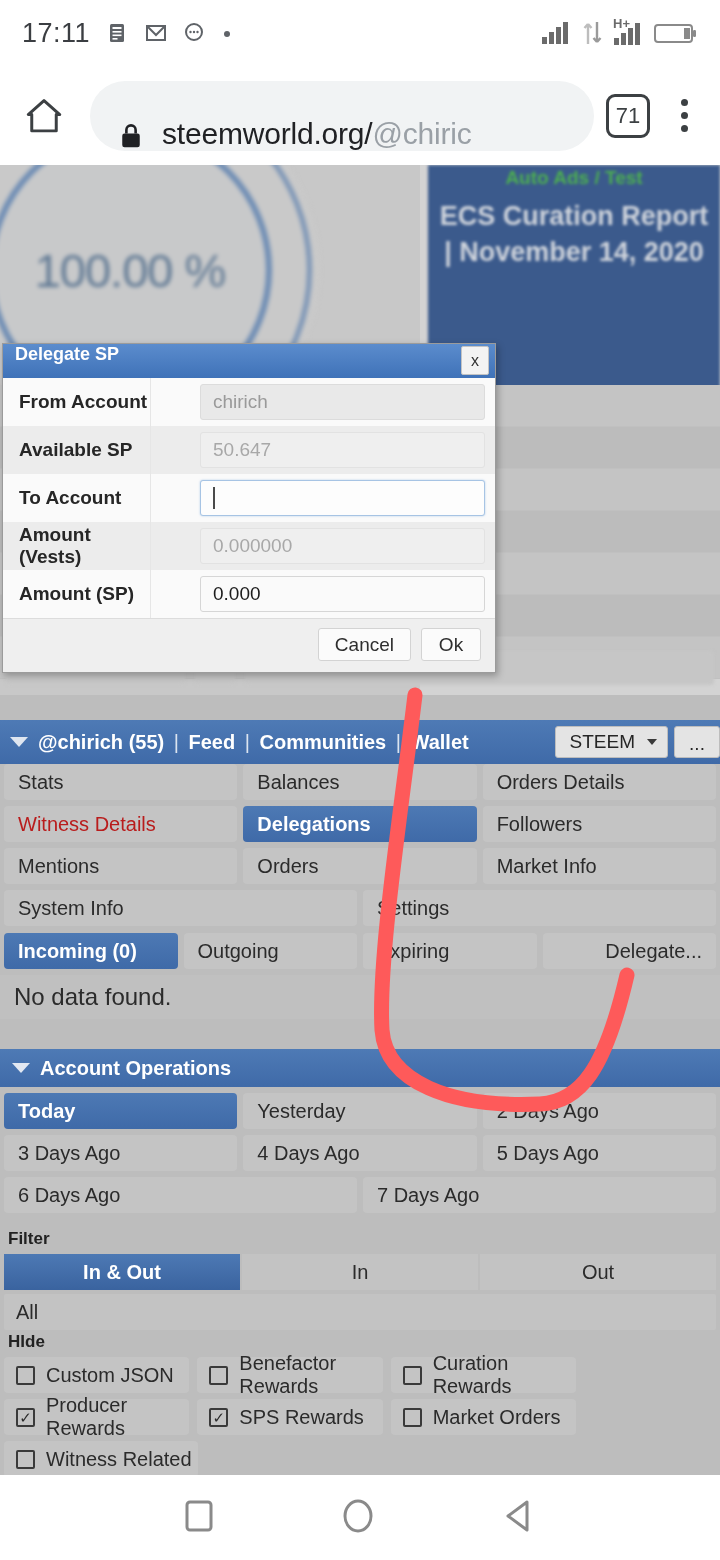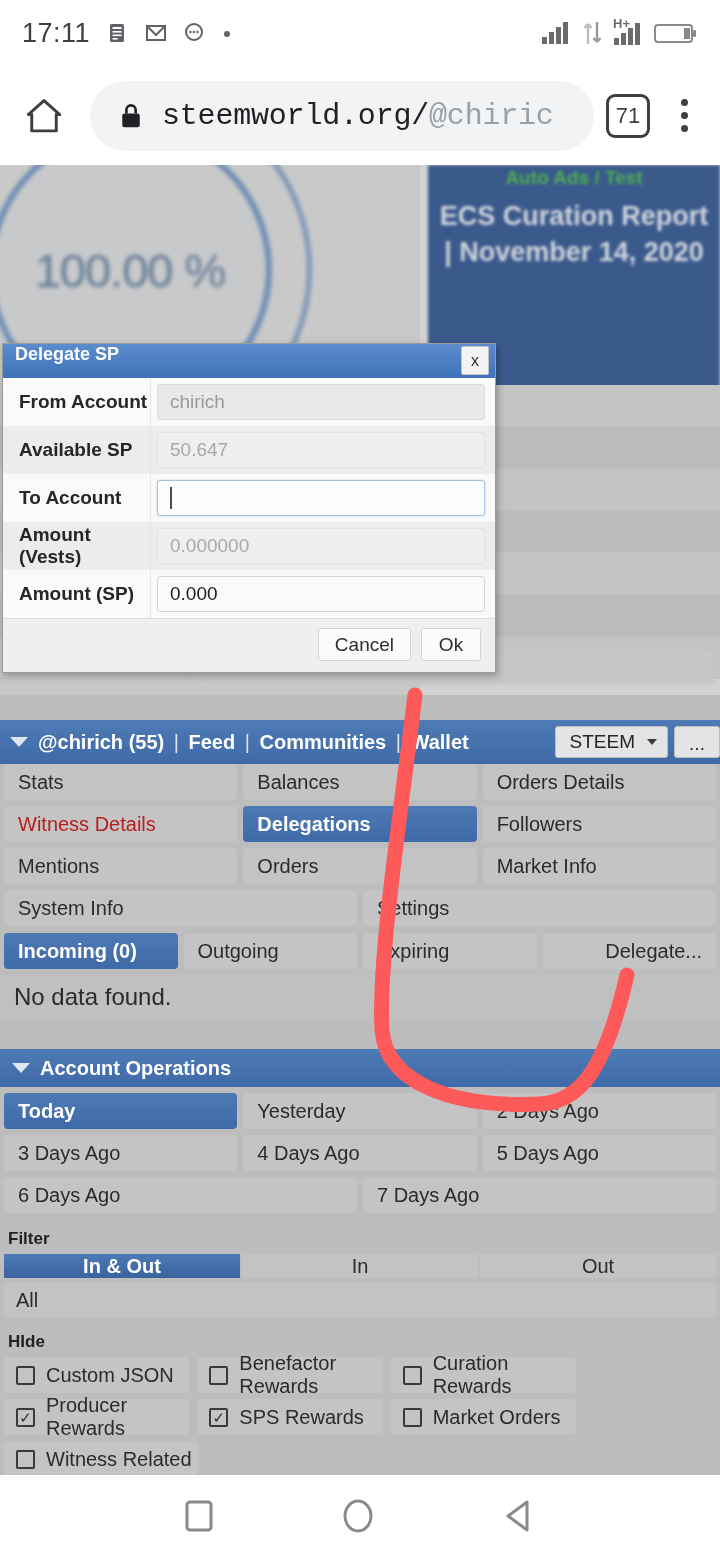--- a/index.html
+++ b/index.html
@@ -23,23 +23,22 @@
   .sb-ico { color: #5f6368; display: block; }
 
   
   .browserbar {
     position: absolute; top: 66px; left: 0; width: 720px; height: 99px;
     background: #ffffff; display: flex; align-items: center; padding: 0 16px;
   }
   .home-btn { width: 56px; height: 56px; display:flex; align-items:center; justify-content:center; }
   .omnibox {
     flex: 1; height: 70px; background: #f1f3f4; border-radius: 35px;
-    display: flex; align-items: center; padding: 0 28px; margin: 0 12px 0 18px;
+    display: flex; align-items: flex-end; padding: 0 28px; margin: 0 12px 0 18px;
     overflow: hidden;
-    font-family: Liberation Mono, monospace;
   }
   .lock-ico { flex: none; margin-right: 18px; }
   .url-text {
     font-size: 30px; color: #202124; white-space: nowrap;
     overflow: hidden; letter-spacing: -.2px;
   }
   .url-text .dim { color: #9aa0a6; }
   .tabcount {
     flex:none; width: 44px; height: 44px; border: 3px solid #3c4043; border-radius: 9px;
     display:flex; align-items:center; justify-content:center;
@@ -129,21 +128,21 @@
     display:flex; align-items:flex-start; padding-left:12px; position:relative;
   }
   .dlg-title-text { color:#ffffff; font-size:18px; font-weight:700; }
   .dlg-close {
     position:absolute; right:6px; top:2px; width:28px; height:29px;
     background:#f3f3f3; border:1px solid #c3c3c3; border-radius:2px;
     display:flex; align-items:center; justify-content:center;
     font-size:16px; color:#333;
   }
   .dlg-body { background:#fafafa; }
-  .dlg-row { display:flex; align-items:stretch; min-height:48px; }
+  .dlg-row { display:flex; align-items:stretch; min-height:48px;gap:43px; }
   .dlg-row.alt .dlg-label, .dlg-row.alt { background:#ececec; }
   .dlg-row.alt .dlg-field { background:#ececec; }
   .dlg-label {
     width:148px; flex:none; display:flex; align-items:center;
     padding-left:16px; font-size:19px; color:#262626; font-weight:600;
     border-right:1px solid #e6e6e6;
   }
   .dlg-field { flex:1; display:flex; align-items:center; padding:6px 10px 6px 6px; }
   .dlg-input {
     width:100%; height:36px; border:1px solid #d6d6d6; border-radius:3px;
@@ -224,21 +223,21 @@
   .acctops-header .sb-caret { border-top-color:#e2e8f2; }
   .acctops-title { color:#ffffff; font-size:20px; font-weight:700; }
 
   .daygrid { position:absolute; top:928px; left:0; width:720px; }
 
   
   .filter-sec { position:absolute; top:1062px; left:0; width:720px; }
   .sec-label { font-size:17px; color:#222; font-weight:600; padding:2px 0 5px 8px; }
   .segbar { display:flex; gap:2px; padding:0 4px; }
   .seg {
-    flex:1; height:24px; background:#c3c3c3;
+    flex:1; height:36px; background:#c3c3c3;
     display:flex; align-items:center; justify-content:center;
     font-size:20px; color:#2b2b2b;
   }
   .seg.active { background: linear-gradient(#4d79b4, #3a639f); color:#fff; font-weight:600; }
   .allrow {
     margin:4px 4px 0 4px; height:36px; background:#c3c3c3; border-radius:2px;
     display:flex; align-items:center; padding-left:12px; font-size:20px; color:#2b2b2b;
   }
 
   

